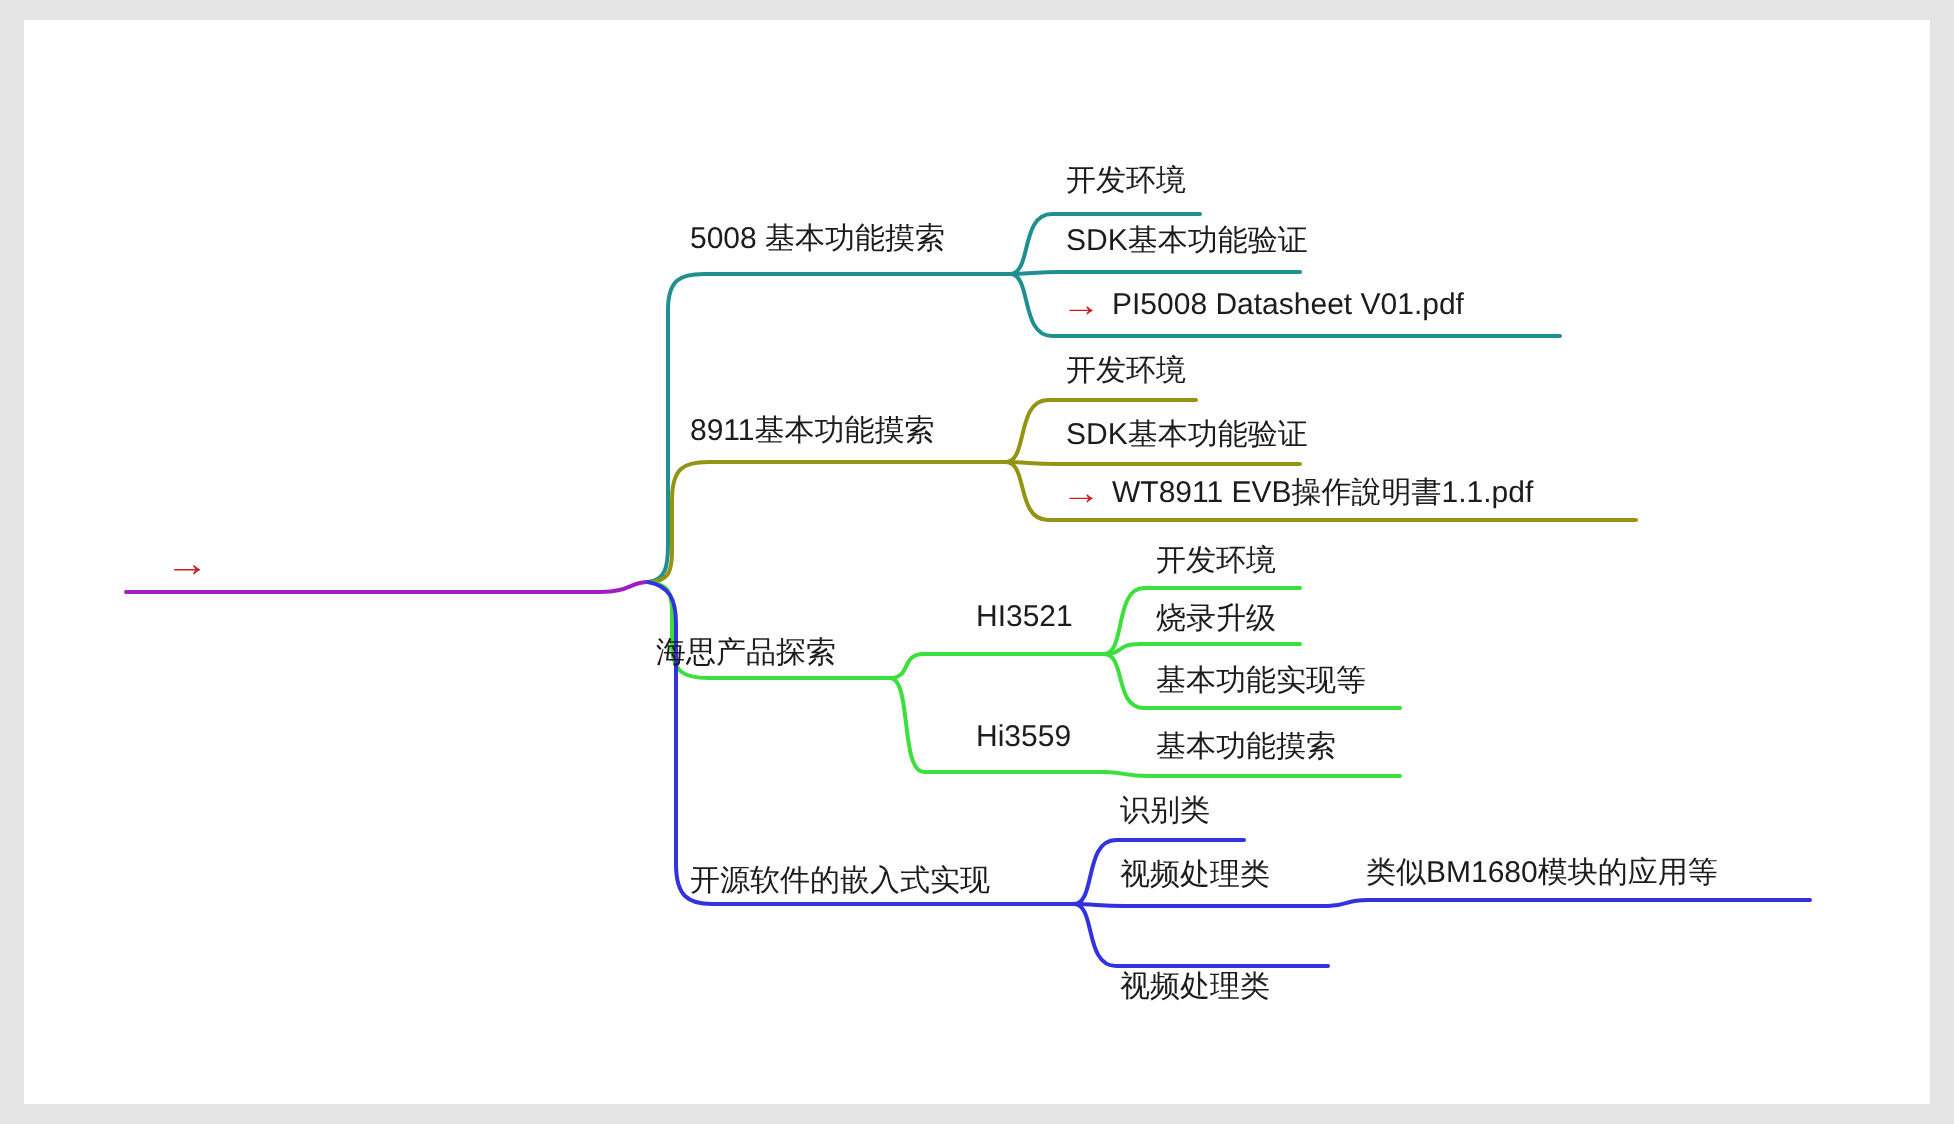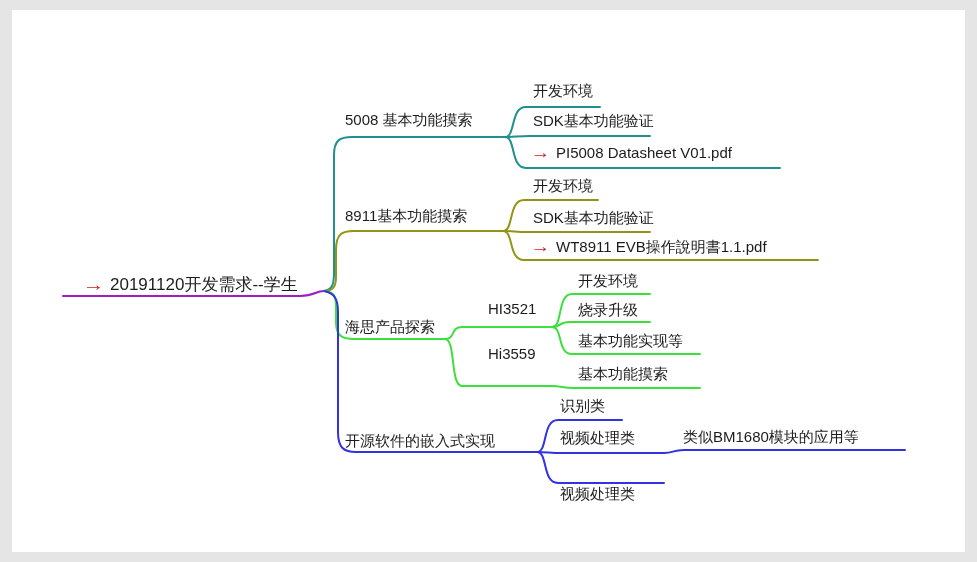--- a/index.html
+++ b/index.html
@@ -81,21 +81,20 @@
       <path d="M324,291 C335,293 338,300 338,312 L338,432 C338,448 344,452 356,452 L537,452"></path>
       <path d="M537,452 C548,452 542,420 558,420 L622,420"></path>
       <path d="M537,452 C547,452 550,453 562,453 L664,453"></path>
       <path d="M537,452 C548,452 542,483 558,483 L664,483"></path>
       <path d="M664,453 C674,453 672,450 684,450 L905,450"></path>
     </g>
   </svg>
 
   <div class="node root-node" style="left:84px;top:274px">
     <span class="arrow-icon">→</span>
-    <span>20191120开发需求--学生</span>
   </div>
 
   <div class="node" style="left:345px;top:110px">
     <span>5008 基本功能摸索</span>
   </div>
   <div class="node" style="left:533px;top:81px">
     <span>开发环境</span>
   </div>
   <div class="node" style="left:533px;top:111px">
     <span>SDK基本功能验证</span>
@@ -112,36 +111,36 @@
     <span>开发环境</span>
   </div>
   <div class="node" style="left:533px;top:208px">
     <span>SDK基本功能验证</span>
   </div>
   <div class="node" style="left:532px;top:237px">
     <span class="arrow-icon">→</span>
     <span>WT8911 EVB操作說明書1.1.pdf</span>
   </div>
 
-  <div class="node" style="left:345px;top:317px">
+  <div class="node" style="left:328px;top:317px">
     <span>海思产品探索</span>
   </div>
   <div class="node" style="left:488px;top:299px">
     <span>HI3521</span>
   </div>
   <div class="node" style="left:578px;top:271px">
     <span>开发环境</span>
   </div>
   <div class="node" style="left:578px;top:300px">
     <span>烧录升级</span>
   </div>
   <div class="node" style="left:578px;top:331px">
     <span>基本功能实现等</span>
   </div>
-  <div class="node" style="left:488px;top:344px">
+  <div class="node" style="left:488px;top:359px">
     <span>Hi3559</span>
   </div>
   <div class="node" style="left:578px;top:364px">
     <span>基本功能摸索</span>
   </div>
 
   <div class="node" style="left:345px;top:431px">
     <span>开源软件的嵌入式实现</span>
   </div>
   <div class="node" style="left:560px;top:396px">

